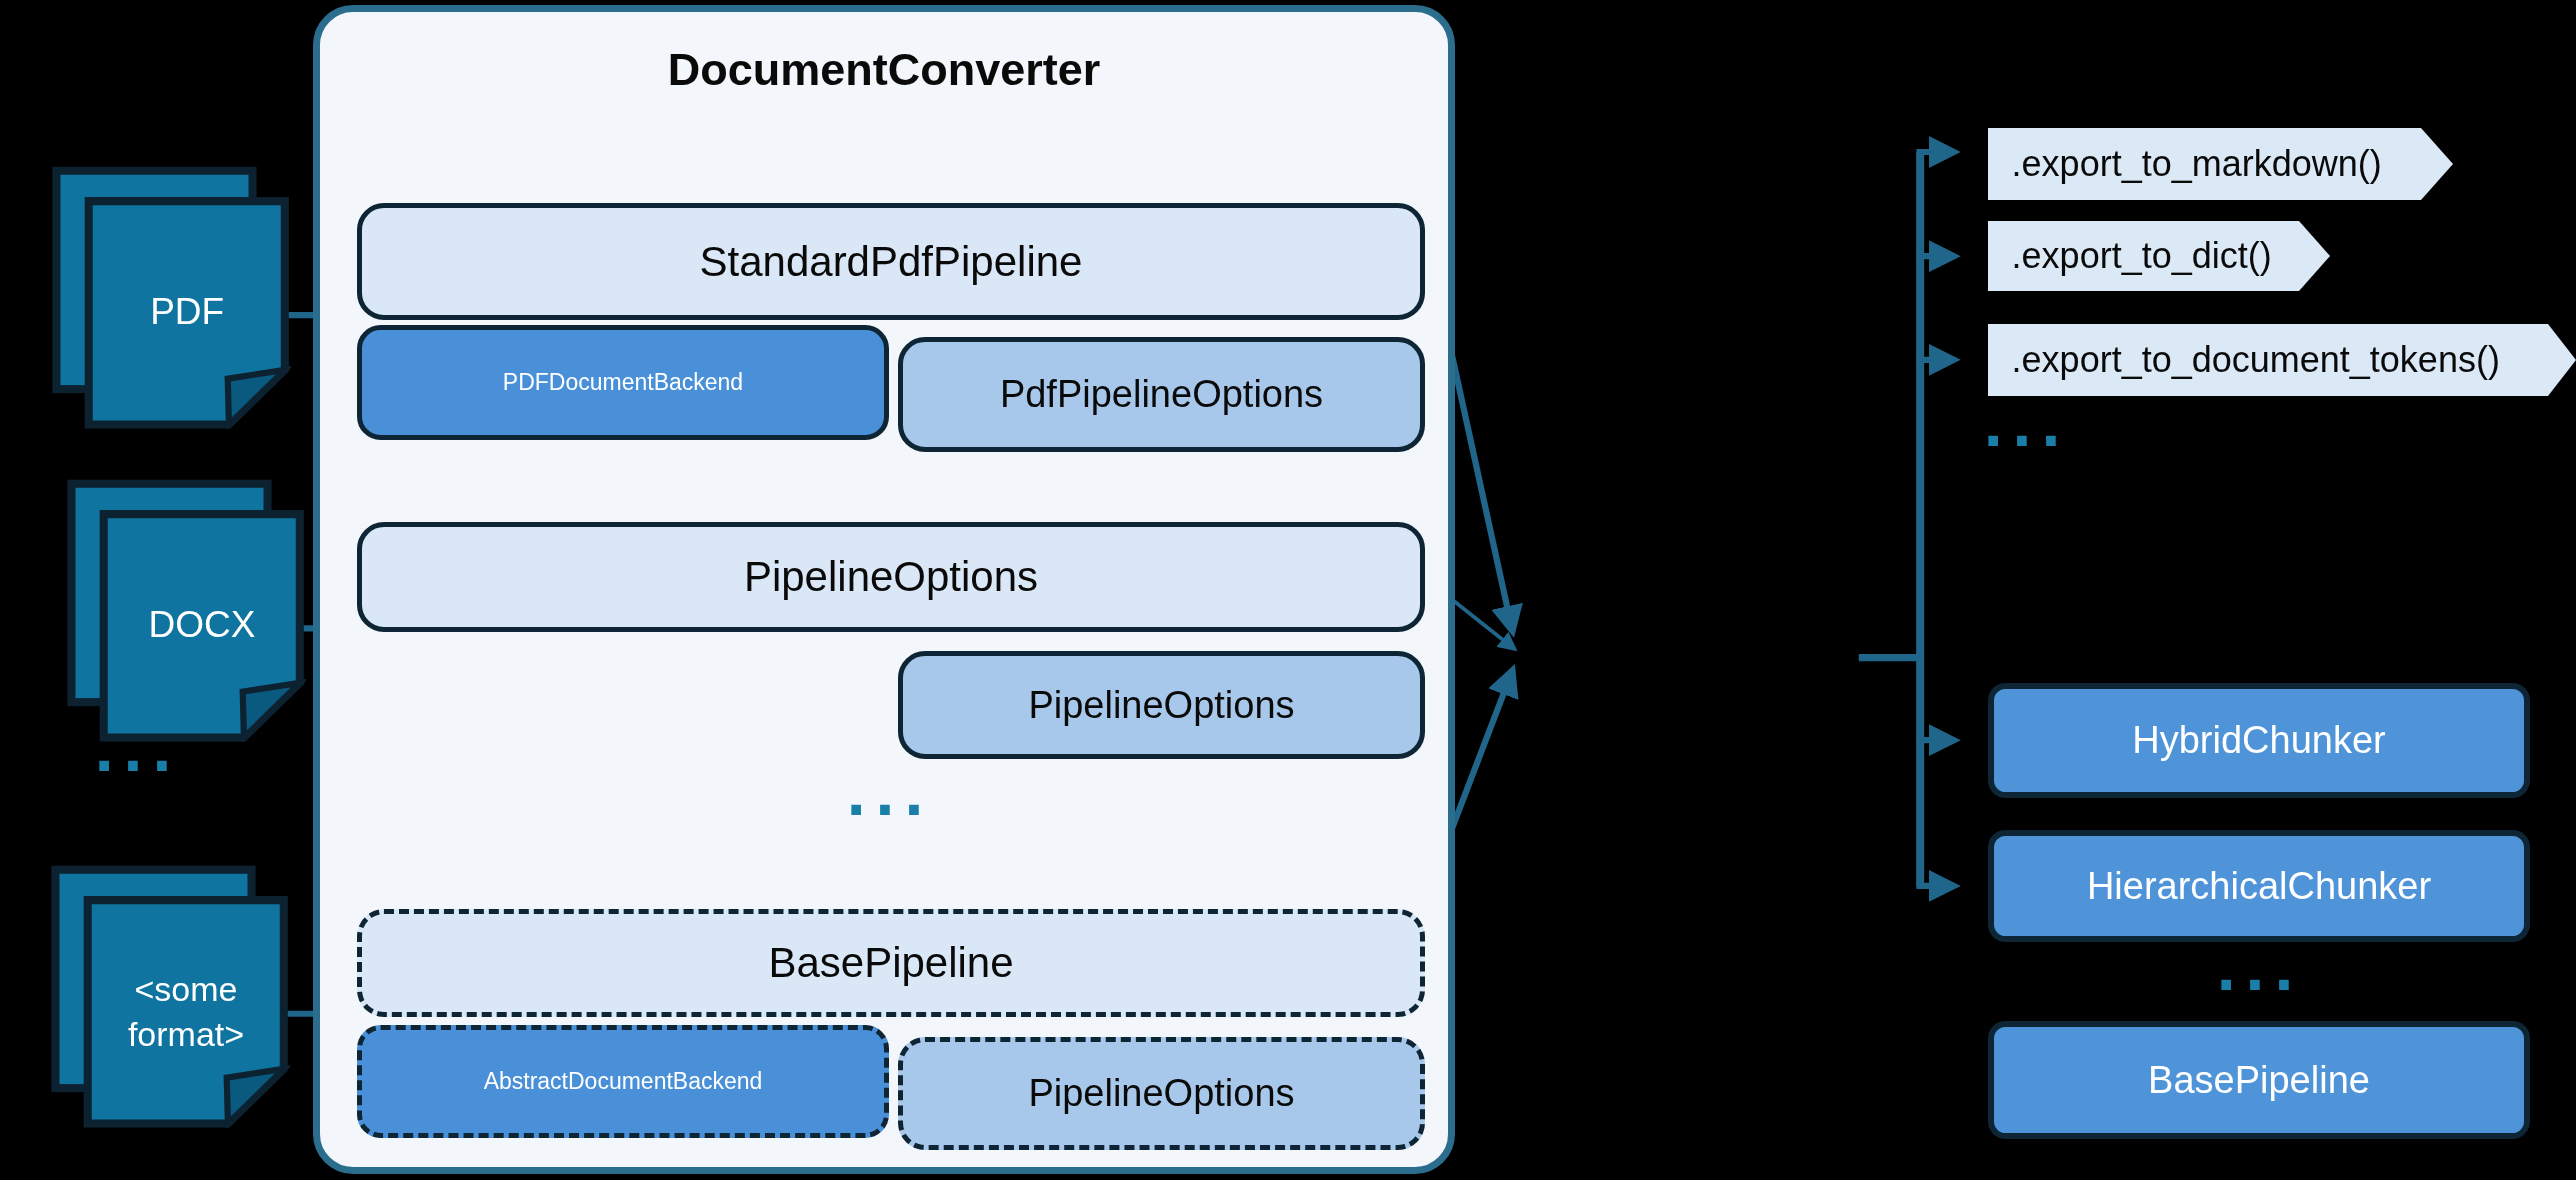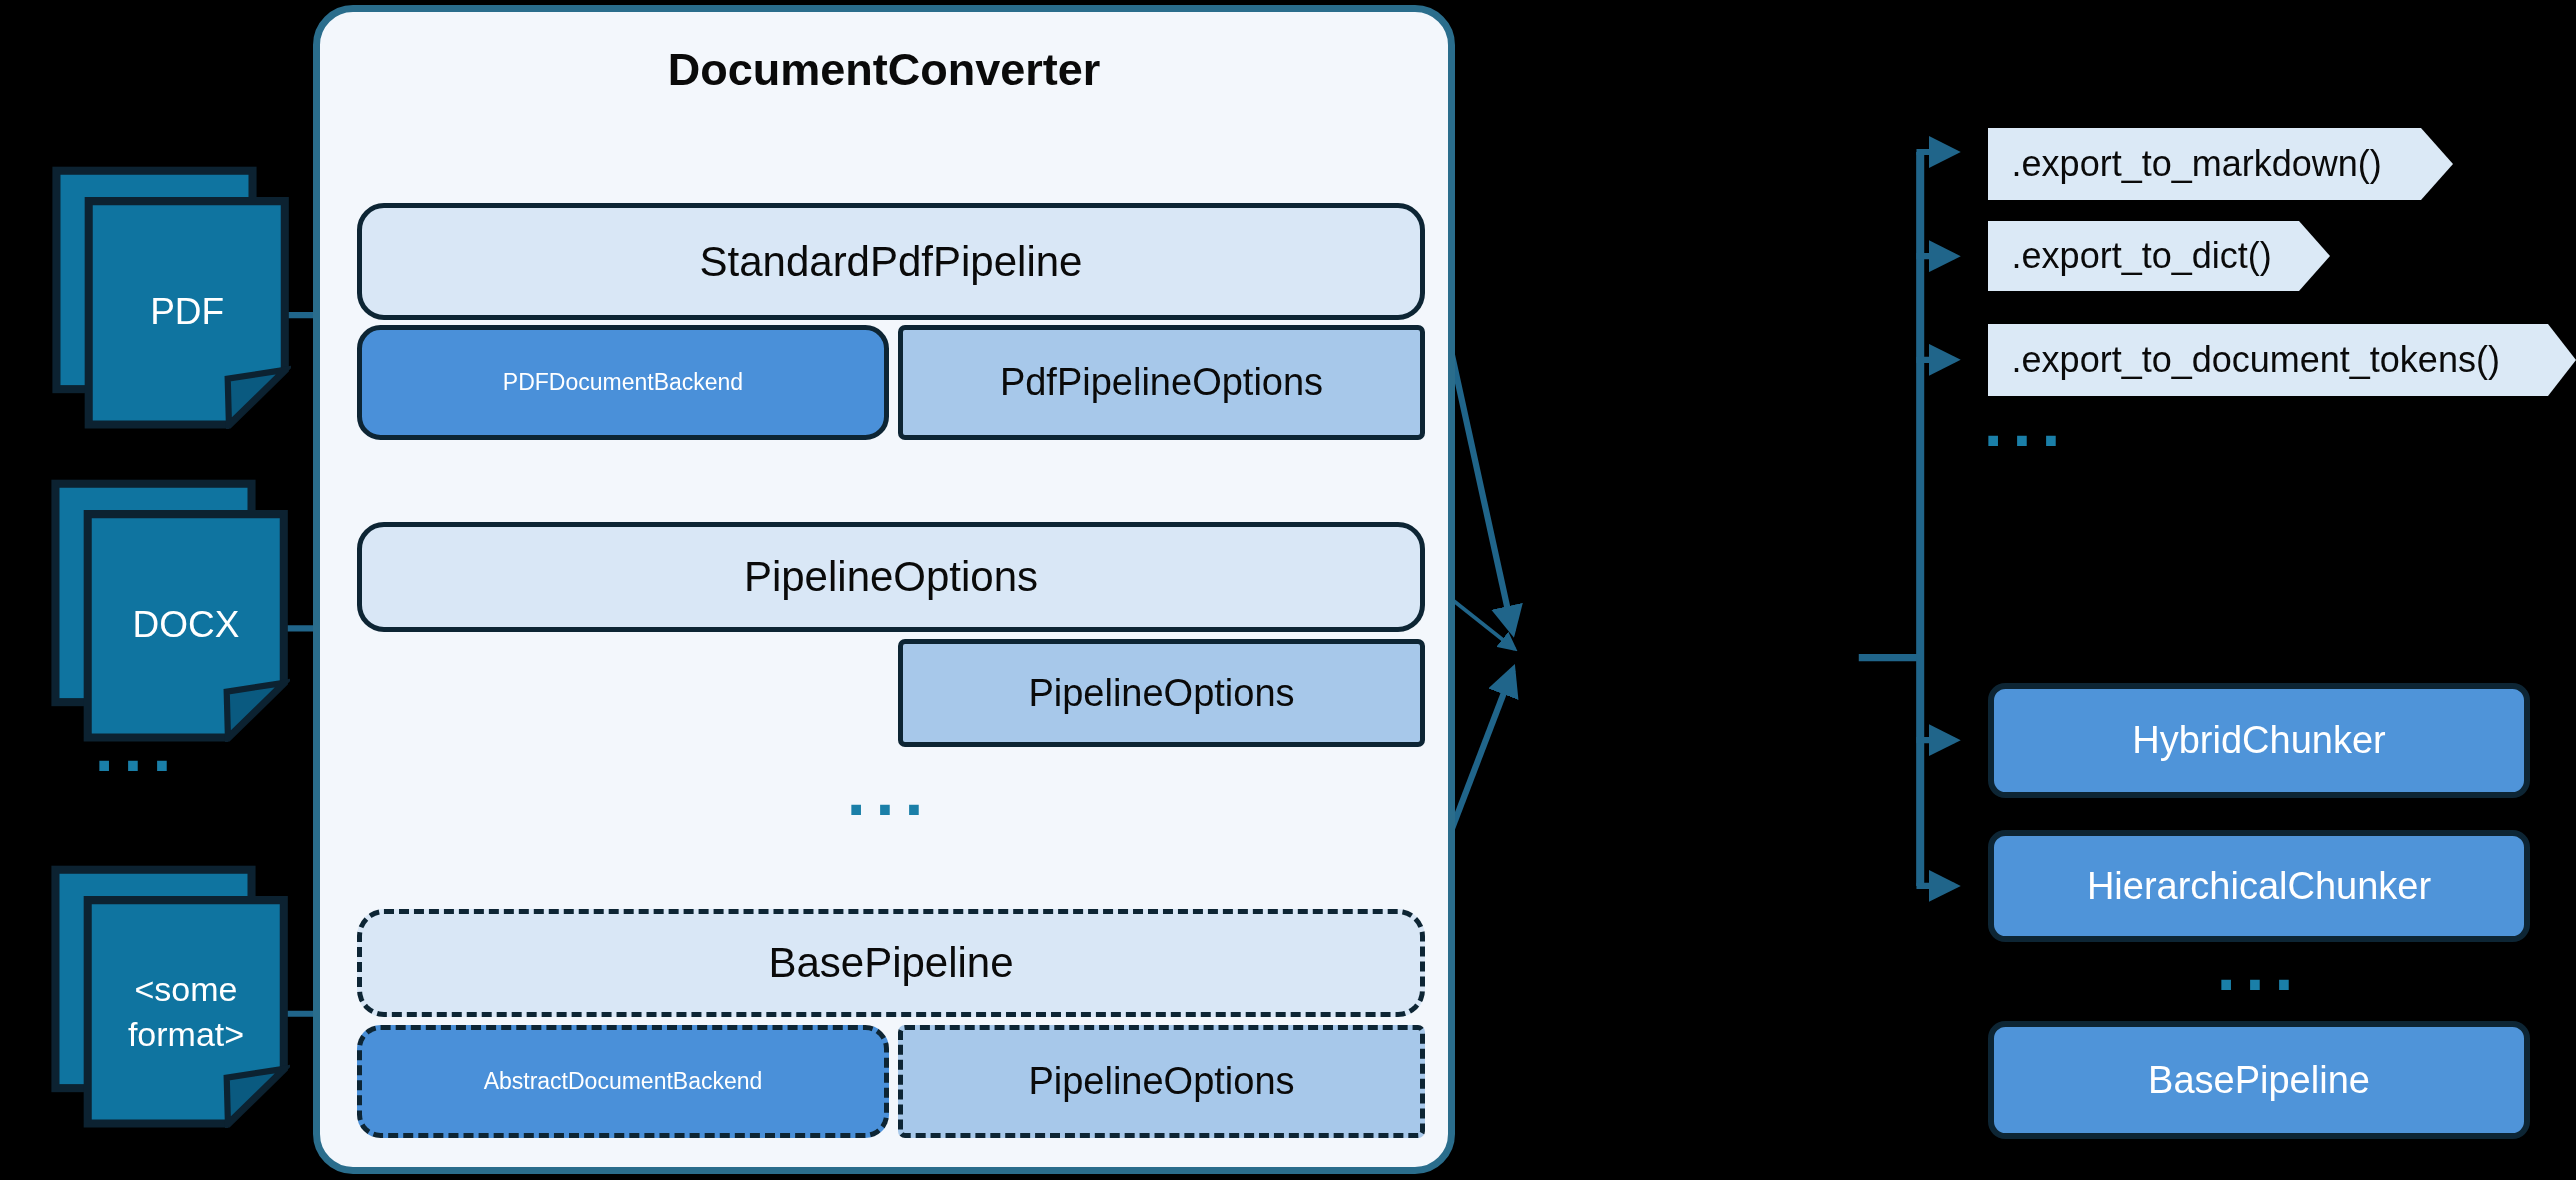--- a/index.html
+++ b/index.html
@@ -27,21 +27,21 @@
   .converter-title{
     position:absolute;left:0;top:32px;width:100%;text-align:center;
     font-size:45px;font-weight:bold;color:#0a0a0a;
   }
   .pbox{
     position:absolute;box-sizing:border-box;border:5.6px solid #0d2534;
     display:flex;align-items:center;justify-content:center;
   }
   .pipeline{background:#d9e7f6;border-radius:27px;font-size:42px;color:#0a0a0a;}
   .backend{background:#4a90d9;border-radius:23.6px;font-size:23px;color:#fff;}
-  .options{background:#a7c8ea;border-radius:7px;font-size:38px;color:#0a0a0a;}
+  .options{background:#a7c8ea;border-radius:27px;font-size:38px;color:#0a0a0a;margin-top:12px;}
   .dashed{border-style:dashed;}
   
   .result{
     position:absolute;left:1520px;top:483px;width:360px;height:308px;
     background:#f3f7fc;border:7.4px solid #2a6d8c;border-radius:21px;box-sizing:border-box;
   }
   .result-label{position:absolute;left:0;top:8.7px;width:100%;text-align:center;font-size:36px;color:#0a0a0a;}
   .docdoc{
     position:absolute;left:13.6px;top:60px;width:318px;height:225px;
     background:#d9e7f6;border:7.4px solid #0d2534;border-radius:34px;box-sizing:border-box;
@@ -96,21 +96,21 @@
 
   <div class="doc-icon" style="left:1.2px;top:165px;">
     <svg viewBox="0 0 390 425" width="242" height="264">
       <rect class="sheet" x="12" y="9" width="316" height="352"></rect>
       <polygon class="sheet" points="64,58 380,58 380,330 290,418 64,418"></polygon>
       <polygon class="flap" points="290,418 380,330 288,344"></polygon>
     </svg>
     <div class="doc-label">PDF</div>
   </div>
 
-  <div class="doc-icon" style="left:0px;top:478px;padding-left:20px;">
+  <div class="doc-icon" style="left:16px;top:478px;padding-left:20px;">
     <svg viewBox="0 0 390 425" width="242" height="264">
       <rect class="sheet" x="12" y="9" width="316" height="352"></rect>
       <polygon class="sheet" points="64,58 380,58 380,330 290,418 64,418"></polygon>
       <polygon class="flap" points="290,418 380,330 288,344"></polygon>
     </svg>
     <div class="doc-label">DOCX</div>
   </div>
 
   <div class="dots" style="left:45px;top:713px;">...</div>
 

